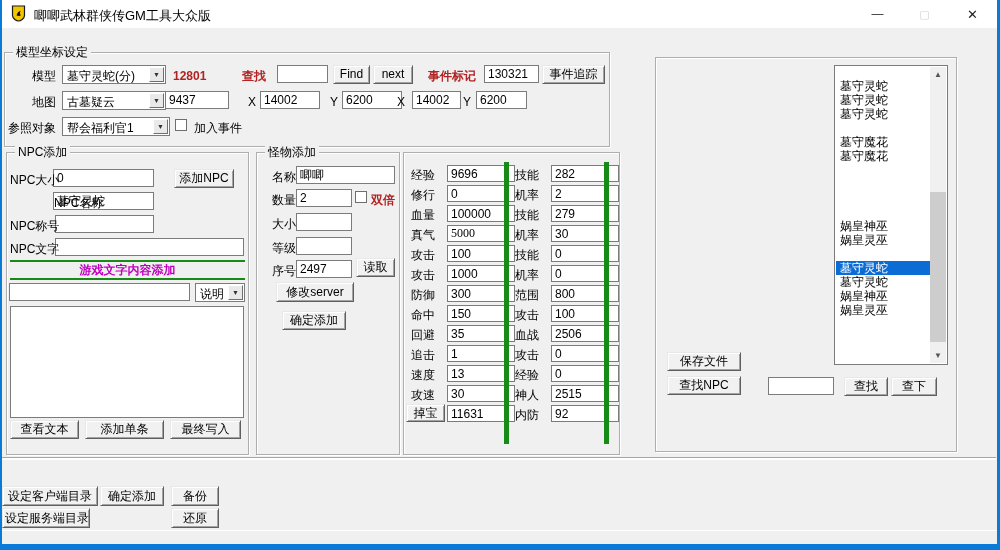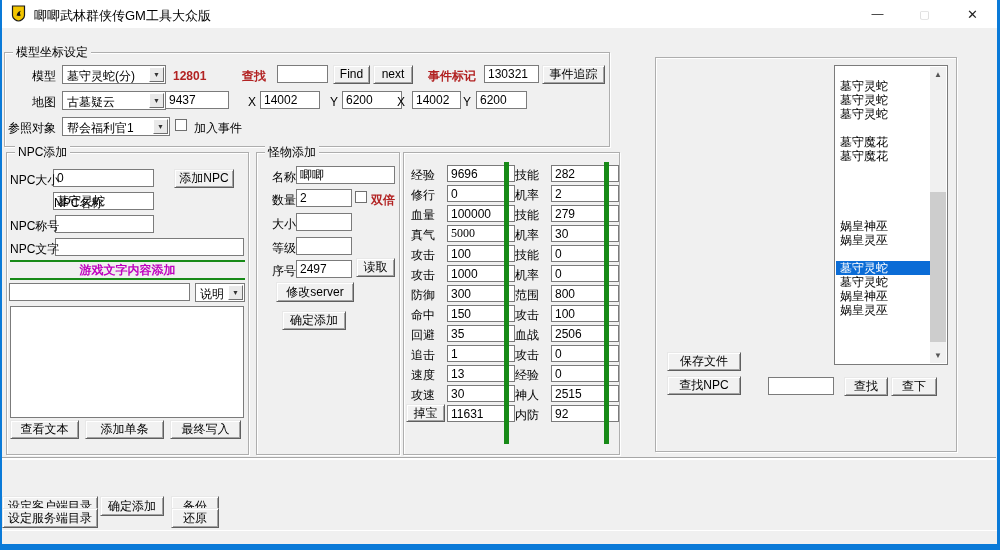--- a/index.html
+++ b/index.html
@@ -331,24 +331,24 @@
       </div>
     </div>
     <button class="btn" style="left:11px;top:294px;width:74px;">保存文件</button>
     <button class="btn" style="left:11px;top:318px;width:74px;">查找NPC</button>
     <input class="field" style="left: 112px; top: 319px; width: 66px;" value="">
     <button class="btn" style="left:188px;top:319px;width:44px;">查找</button>
     <button class="btn" style="left:235px;top:319px;width:46px;">查下</button>
   </div>
 
   <div class="hline" style="top:457px;"></div>
-  <div class="bottom-row" style="top:496px;padding-left:17px;">
+  <div class="bottom-row" style="top:486px;padding-left:17px;">
       <button class="btn bottom-btn" style="left: 0px; width: 96px;">设定客户端目录</button>
       <button class="btn bottom-btn" style="left: 98px; width: 64px;">确定添加</button>
       <button class="btn bottom-btn" style="left: 169px; width: 48px;">备份</button>
     </div>
   <div class="bottom-row" style="top:508px;">
-      <button class="btn bottom-btn" style="left: 0px; width: 96px;">设定服务端目录</button>
+      <button class="btn bottom-btn" style="left: 0px; width: 88px;">设定服务端目录</button>
       <button class="btn bottom-btn" style="left: 98px; width: 64px; margin-top: 32px;">保存文件</button>
       <button class="btn bottom-btn" style="left: 169px; width: 48px;">还原</button>
     </div>
   <div class="statusbar"></div>
 </div>
 
 </body></html>

